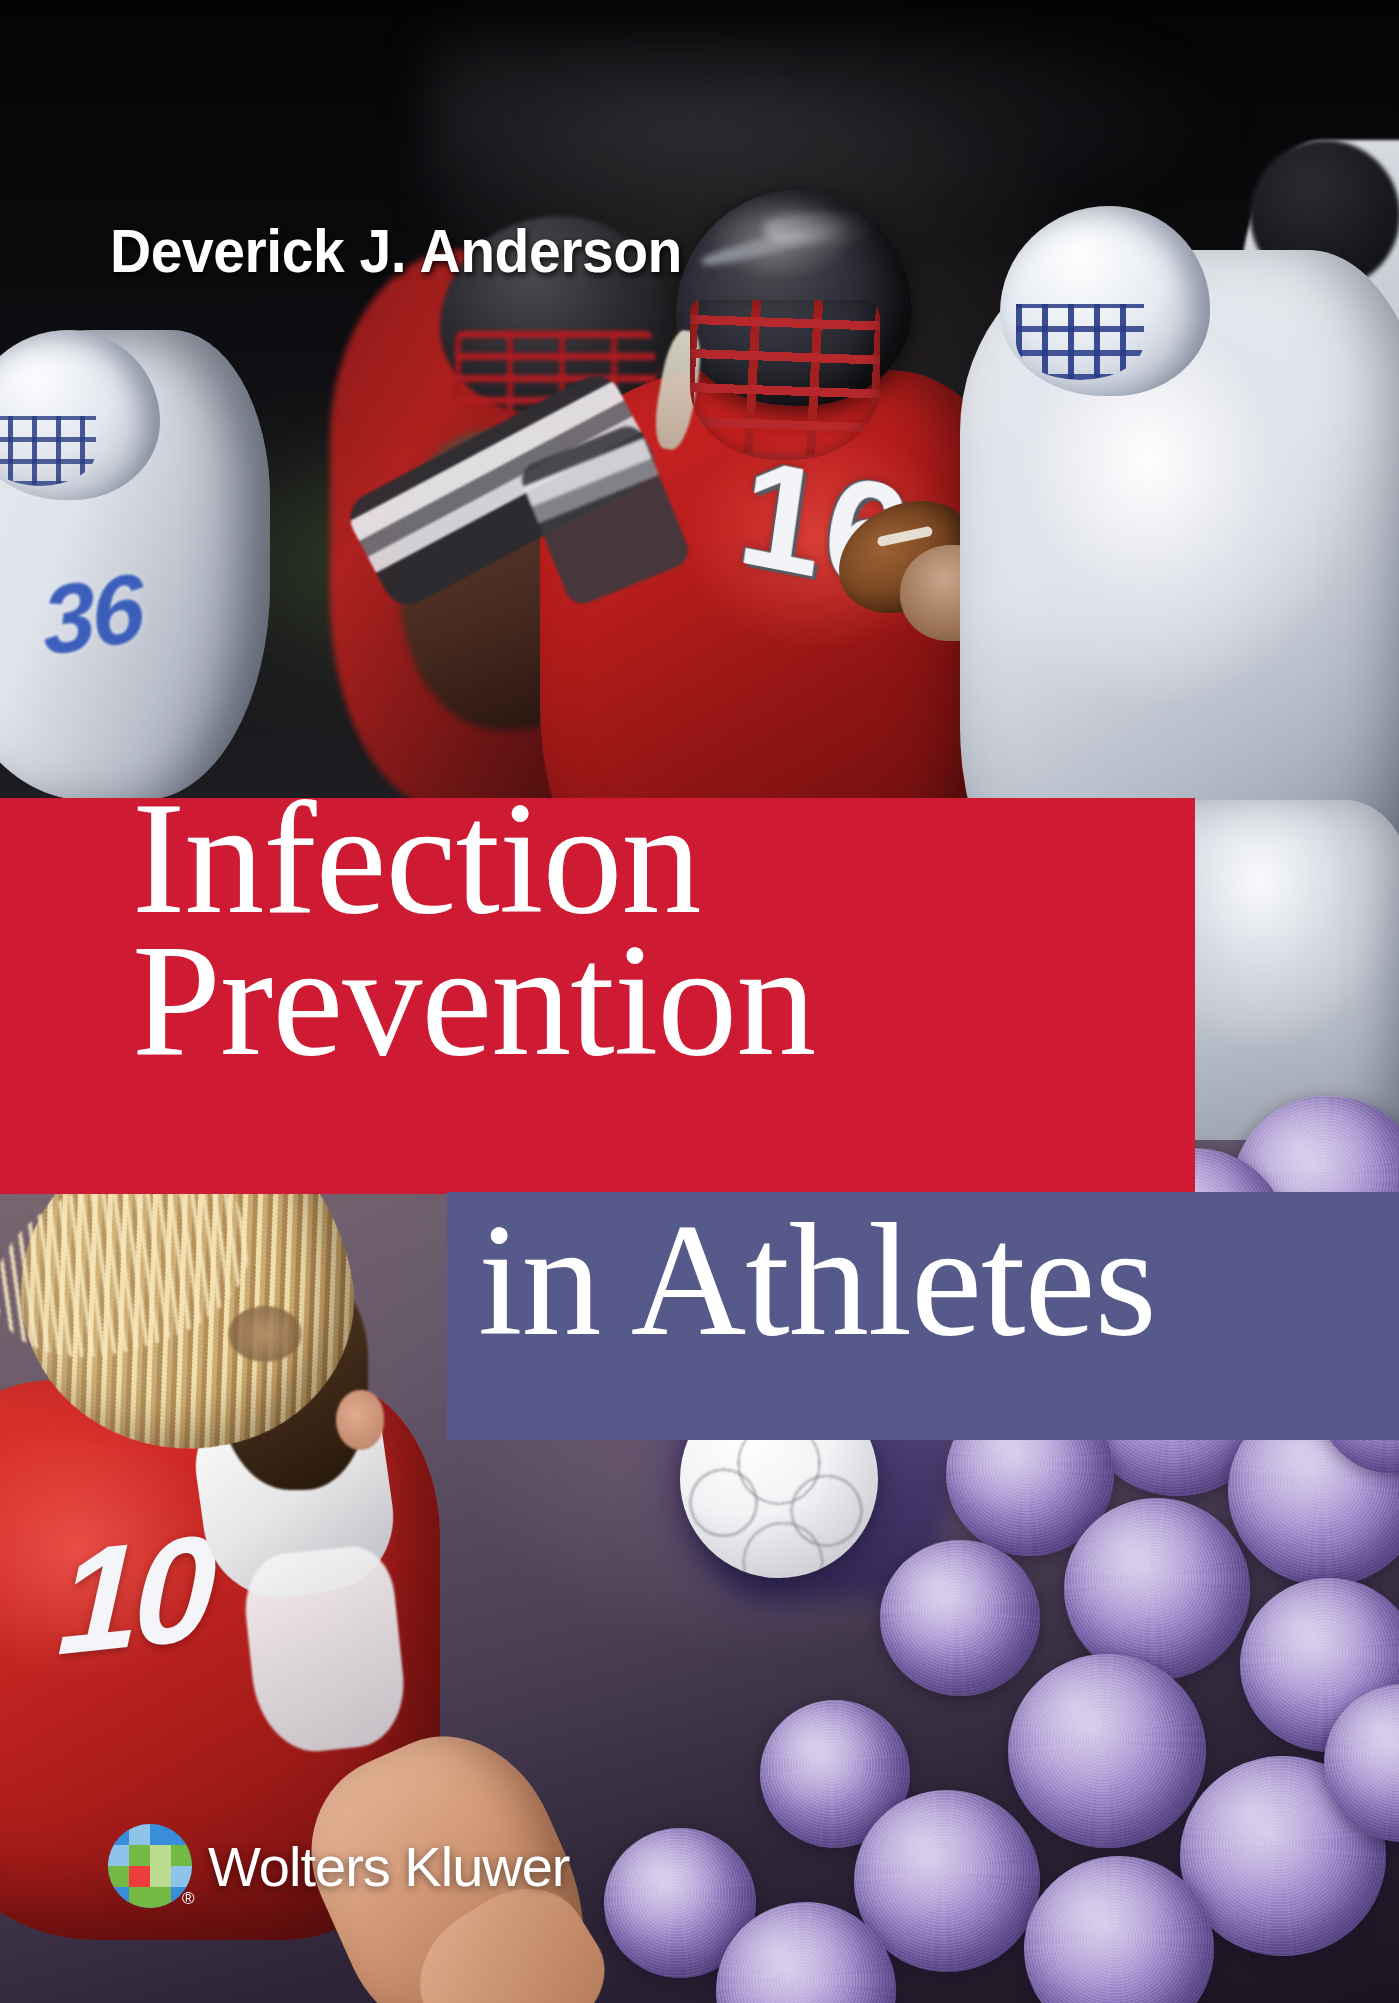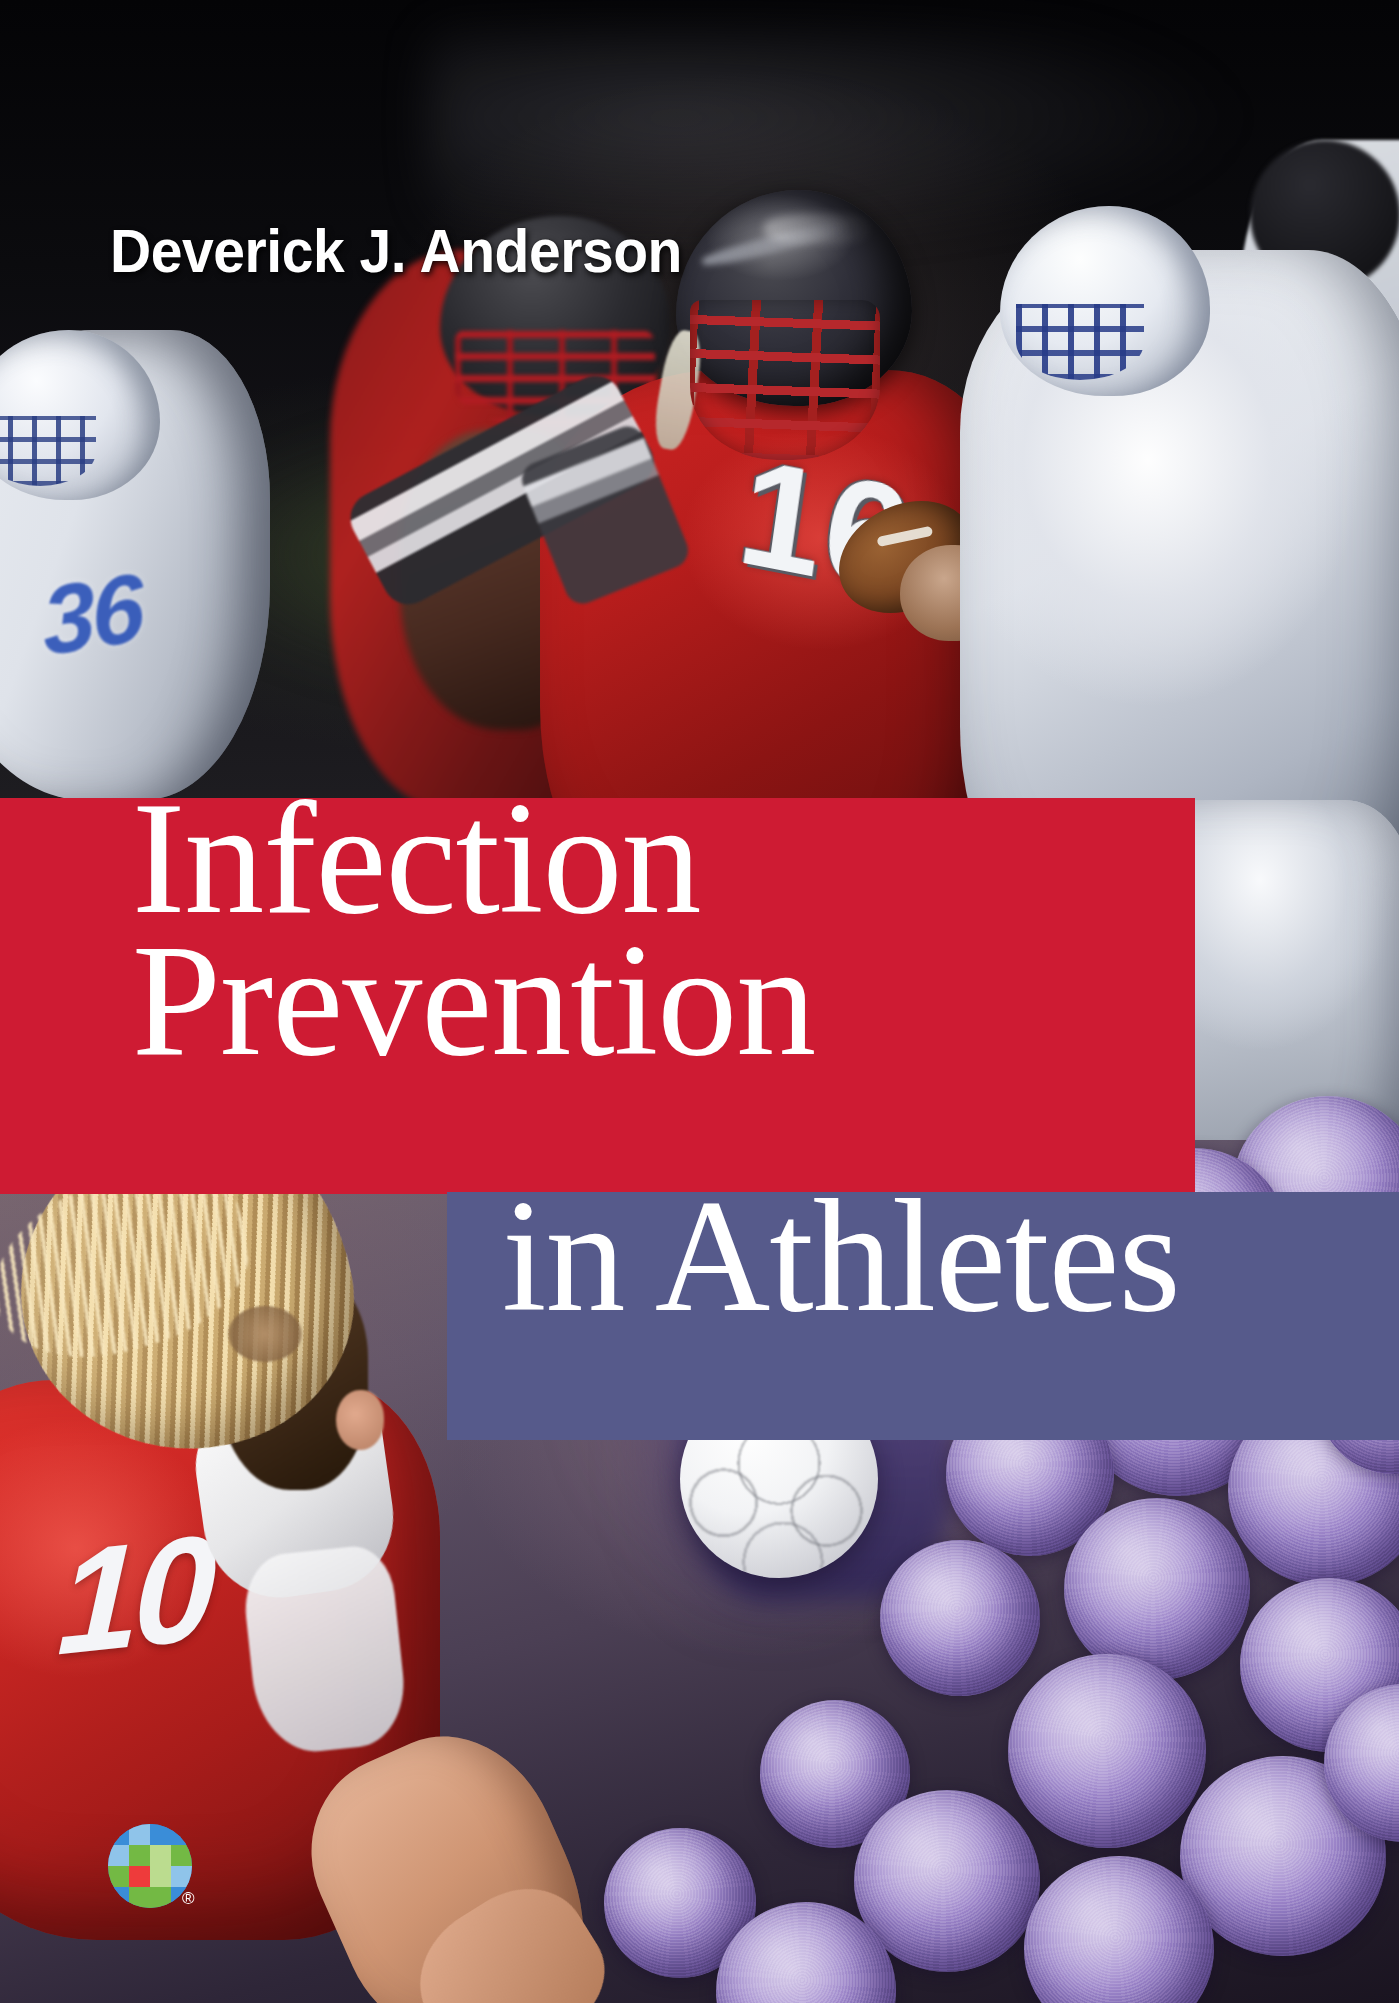--- a/index.html
+++ b/index.html
@@ -380,23 +380,23 @@
   }
   .title-l1{left:132px;top:778px;font-size:160px;letter-spacing:-1px;}
   .title-l2{left:132px;top:920px;font-size:160px;letter-spacing:-1px;}
 
   
   .block-purple{
     position:absolute;left:447px;top:1192px;width:952px;height:248px;
     background:#565a8b;
   }
   .title-l3{
-    position:absolute;left:478px;top:1176px;color:#fff;
+    position:absolute;left:478px;top:1200px;color:#fff;
     font-family:"Liberation Serif","DejaVu Serif",serif;
-    font-weight:400;font-size:160px;line-height:1;white-space:nowrap;letter-spacing:-1px;margin-left:24px;
+    font-weight:400;font-size:160px;line-height:1;white-space:nowrap;letter-spacing:-1px;
   }
 
   
   .author{
     position:absolute;left:110px;top:215px;
     color:#fff;
     font-family:"Liberation Sans",sans-serif;
     font-weight:700;font-size:62px;letter-spacing:-0.5px;
     transform:scaleX(.92);transform-origin:left center;
     text-shadow:2px 3px 7px rgba(0,0,0,.85), 0 0 2px rgba(0,0,0,.6);
@@ -530,15 +530,16 @@
       <i style="background:#73b944"></i>
         <i style="background:#ee3b3b"></i>
         <i style="background:#bbdc8f"></i>
         <i style="background:#8fc4ea"></i>
       <i style="background:#3a8dd8"></i>
         <i style="background:#73b944"></i>
         <i style="background:#73b944"></i>
         <i style="background:#3a8dd8"></i>
     </div>
     <span class="wk-reg">®</span>
+    <div class="wk-name">Wolters Kluwer</div>
   </div>
 
 </div>
 
 </body></html>

